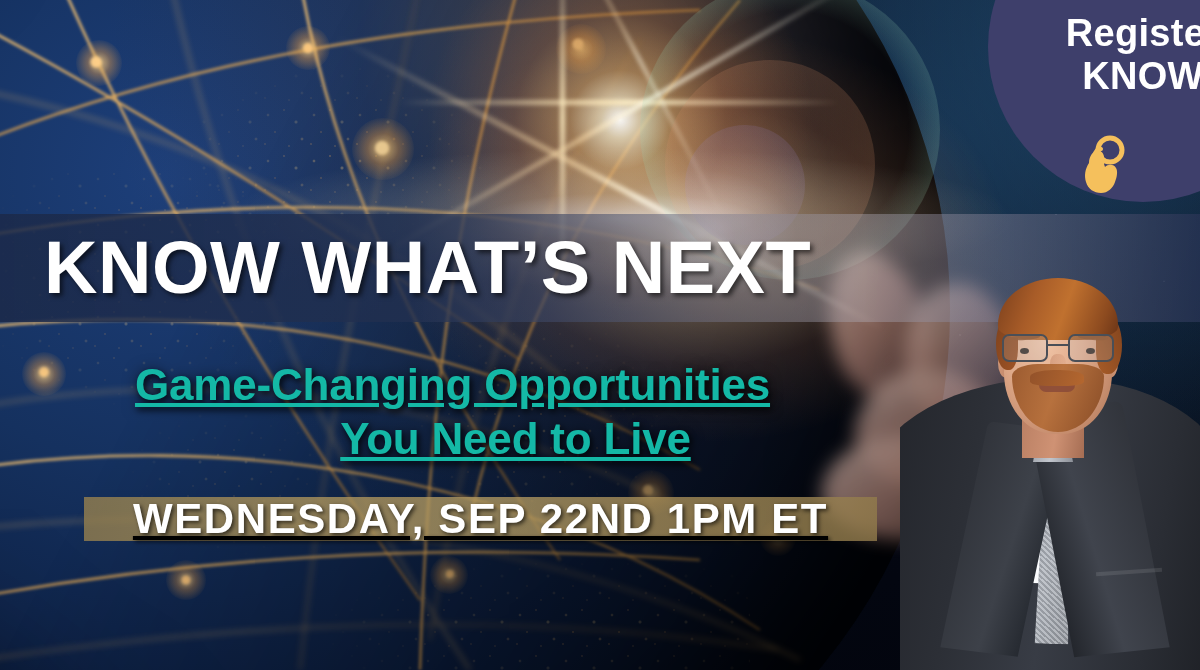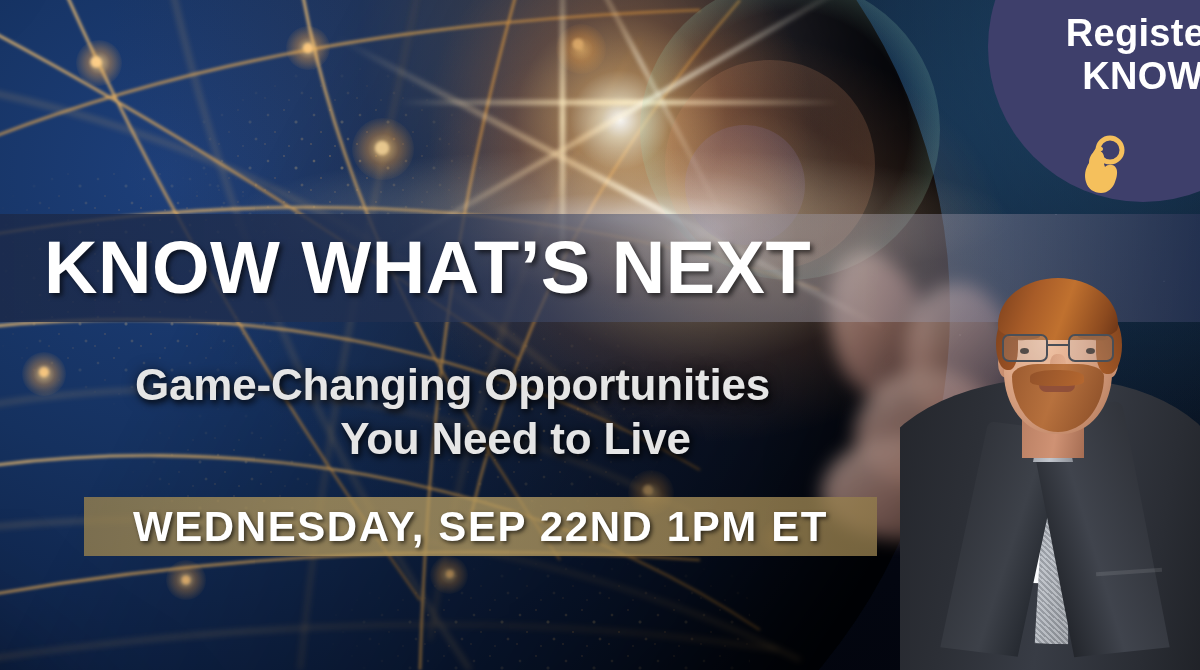--- a/index.html
+++ b/index.html
@@ -159,41 +159,42 @@
     white-space:nowrap;
     text-shadow:3px 3px 5px rgba(0,0,0,0.6);
   }
 
   
   .subtitle {
     position:absolute;
     left:0; top:358px;
     width:905px;
     text-align:center;
-    color:#e5e5e5;
+    color:#14b8a6;
     font-size:44px;
     font-weight:bold;
     line-height:1.22;
     letter-spacing:-0.2px;
     text-shadow:2px 3px 6px rgba(0,0,0,0.8), 0 0 14px rgba(0,0,0,0.5);
+    text-decoration:underline;
   }
   .subtitle .line2 { display:block; padding-left:126px; }
 
   
   .date-band {
     position:absolute;
     left:84px; top:497px;
-    width:793px; height:59px;
+    width:793px; height:44px;
     background:linear-gradient(90deg,
       rgba(150,128,78,0.80) 0%,
       rgba(176,150,92,0.78) 28%,
       rgba(186,160,100,0.74) 52%,
       rgba(168,142,88,0.78) 78%,
       rgba(146,124,76,0.80) 100%);
-    display:flex; align-items:center; justify-content:center;
+    display:flex; align-items:center; justify-content:center;text-decoration:underline;
   }
   .date-text {
     color:#ffffff;
     font-size:42px;
     font-weight:bold;
     letter-spacing:1.6px;
     white-space:nowrap;
     text-shadow:2px 2px 4px rgba(0,0,0,0.65);
   }
 

